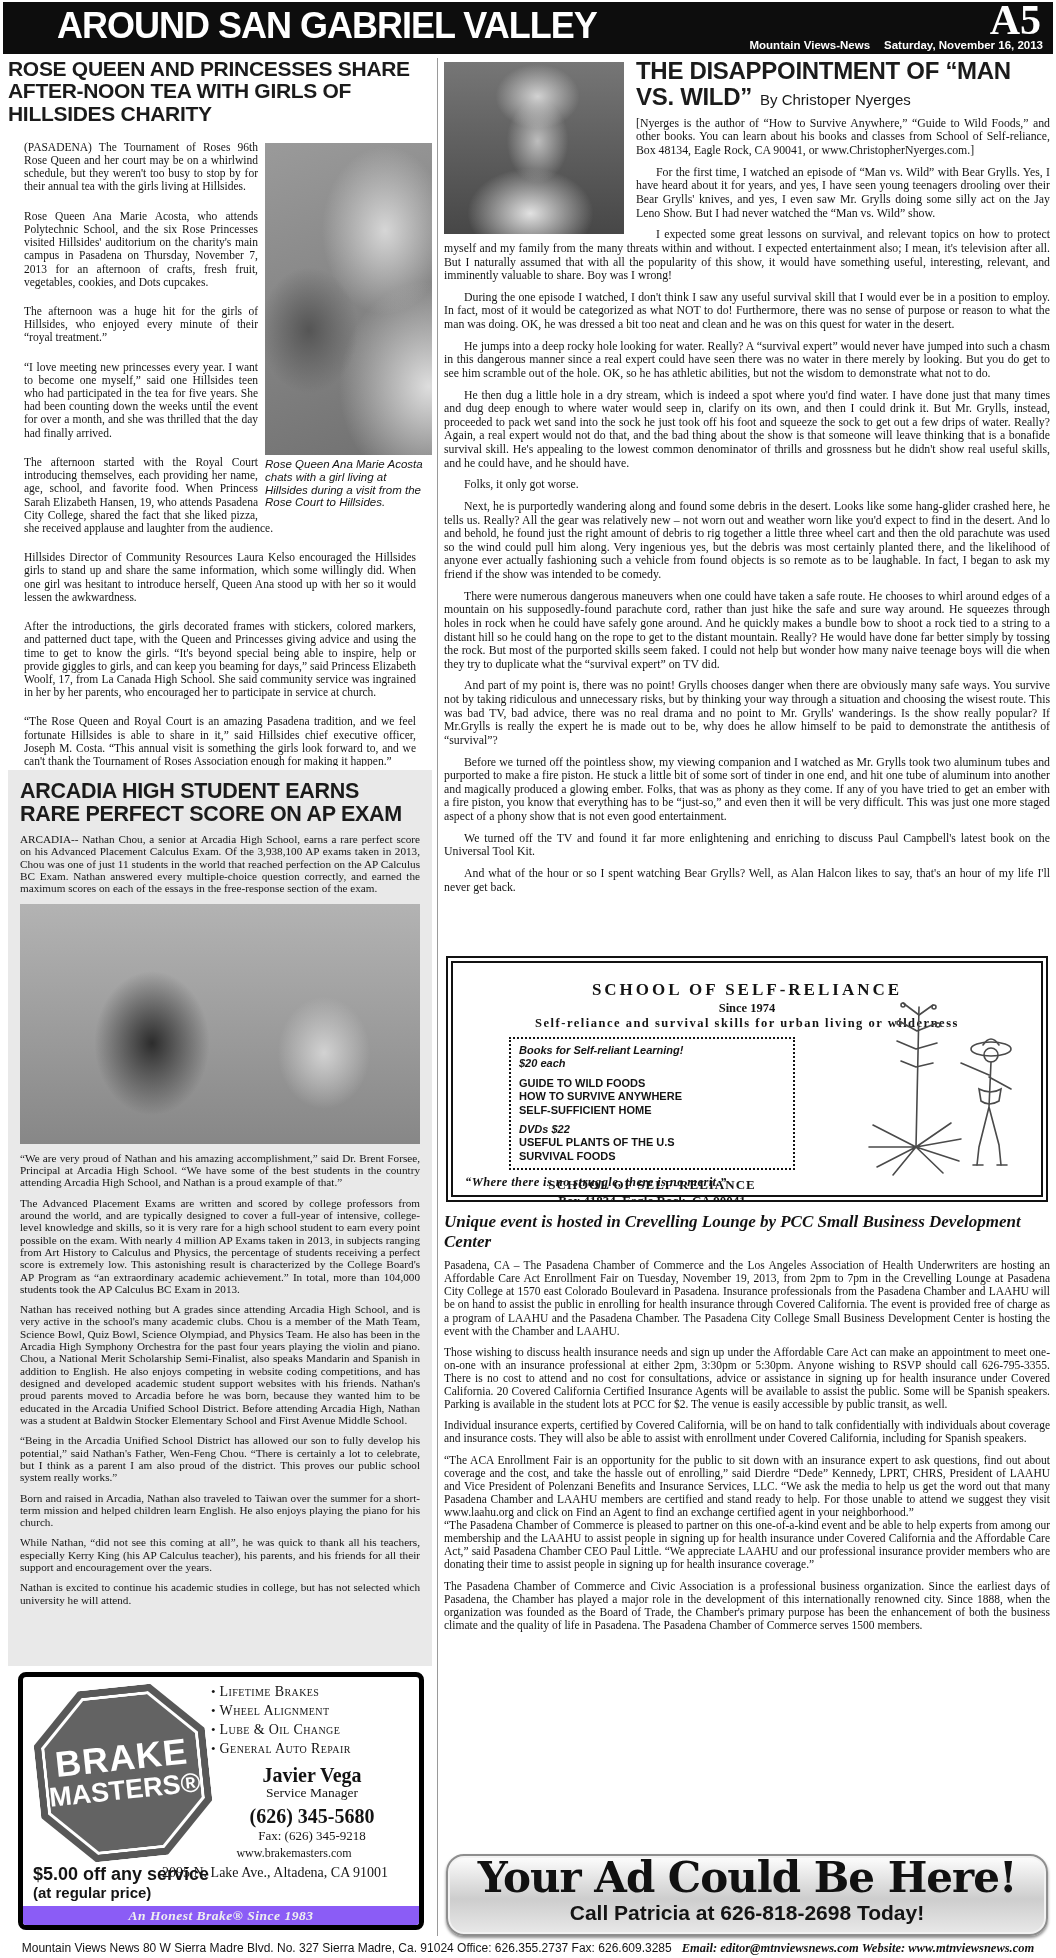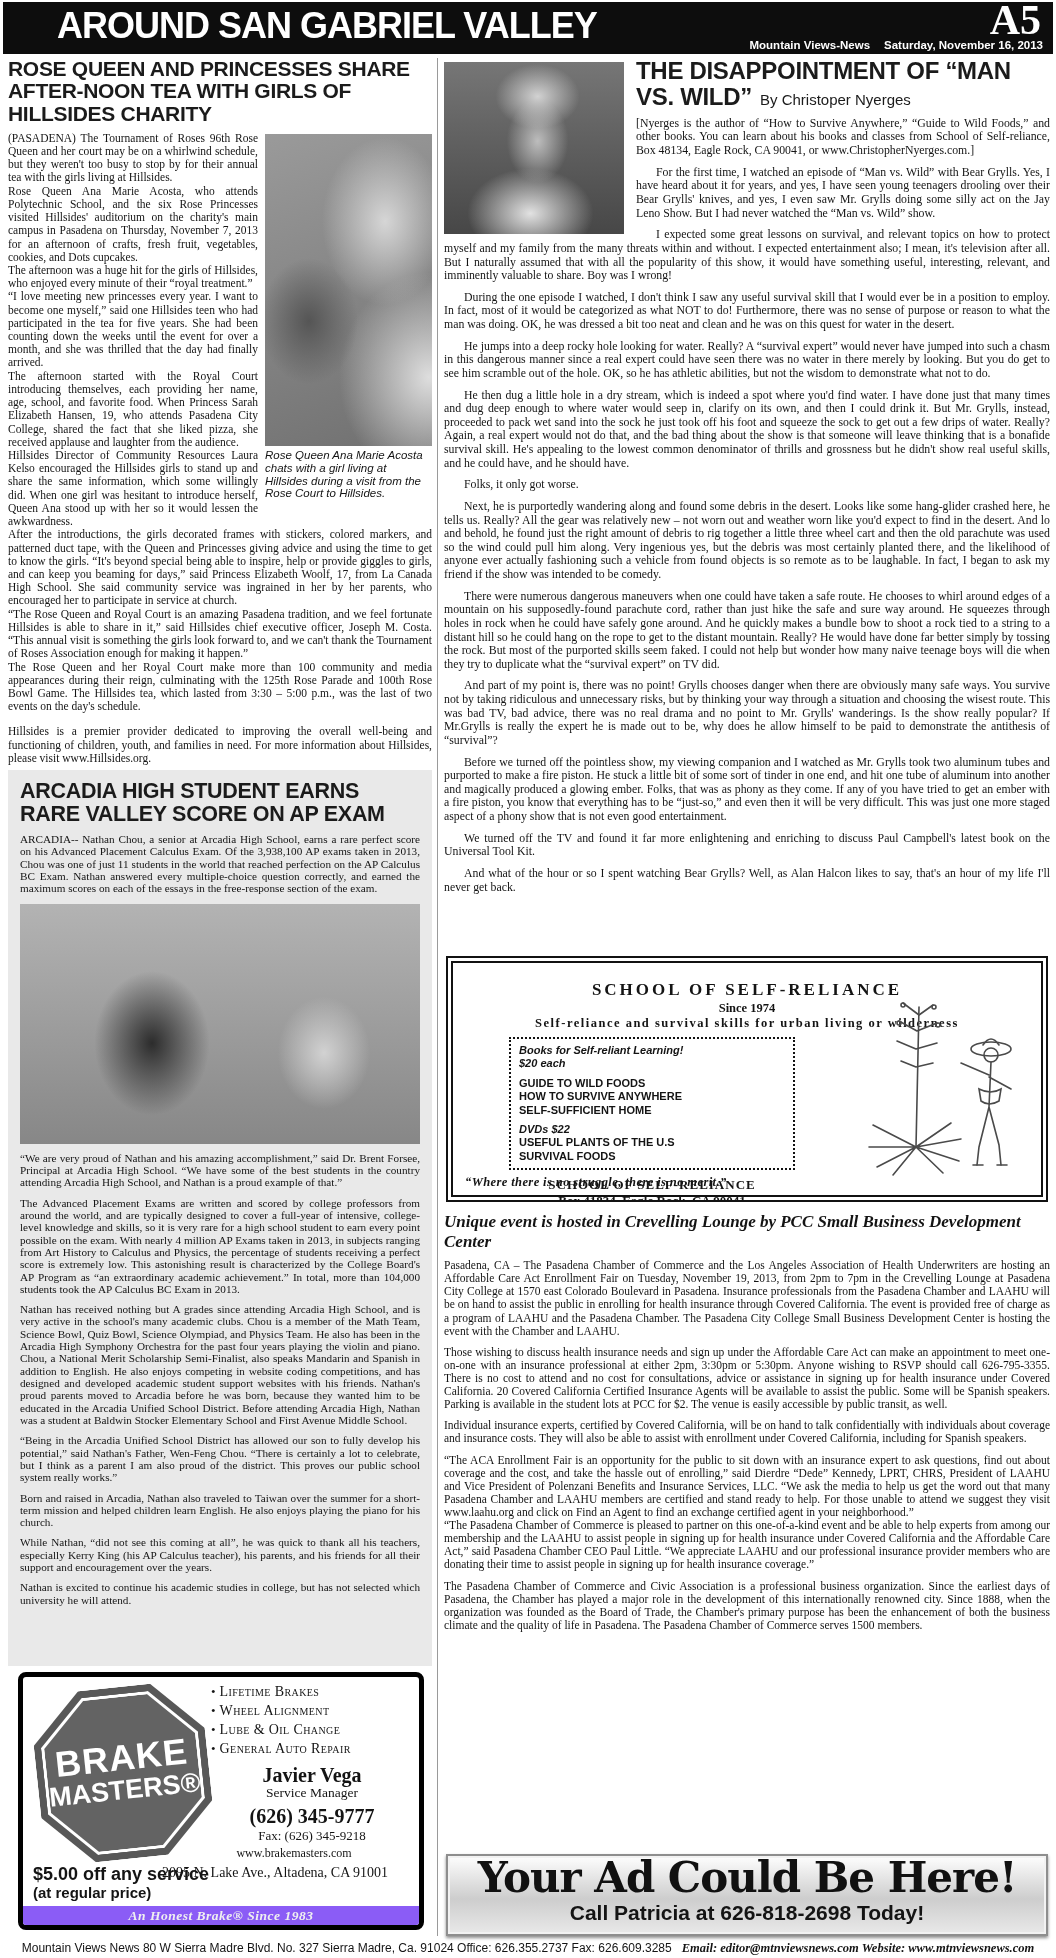--- a/index.html
+++ b/index.html
@@ -30,21 +30,21 @@
  radial-gradient(80px 100px at 33% 58%,#2c2c2c,rgba(0,0,0,0) 72%),
  radial-gradient(66px 80px at 76% 62%,#d2d2d2,rgba(0,0,0,0) 70%),
  linear-gradient(#b3b3b3,#878787)}
 
 .sec-rose{left:8px;top:58px;width:424px;height:708px}
 .head-sans{font-family:"Liberation Sans",sans-serif;font-weight:bold;color:#1b1b1b;letter-spacing:-0.3px}
 .rose-head{font-size:21px;line-height:1.06}
 .rose-body{margin-top:7px;font-size:11.5px;line-height:1.15;text-align:justify}
 .rose-float{float:right;width:167px;margin:2px 0 3px 7px}
 .caption{font-family:"Liberation Sans",sans-serif;font-style:italic;font-size:11.5px;line-height:1.12;margin-top:3px;text-align:left}
-.rose-body p{margin:0}
+.rose-body p{margin:16px}
 .rose-body p.gap{margin-top:12px}
 
 .sec-arcadia{left:8px;top:770px;width:424px;height:896px;background:#e9e9e9;padding:10px 12px}
 .arc-head{font-size:21.5px;line-height:1.05}
 .sec-arcadia p{font-size:11.2px;line-height:1.1;text-align:justify;margin:8px 0 0}
 .sec-arcadia .photo-arcadia{margin:9px 0 0}
 
 .sec-brake{left:18px;top:1672px;width:406px;height:258px;border:5px solid #000;border-radius:8px;background:#fff}
 .oct{position:absolute;left:14px;top:10px;width:172px;height:172px;clip-path:polygon(29% 0,71% 0,100% 29%,100% 71%,71% 100%,29% 100%,0 71%,0 29%);background:#585858;transform:rotate(-6deg)}
 .oct-mid{position:absolute;inset:7px;clip-path:polygon(29% 0,71% 0,100% 29%,100% 71%,71% 100%,29% 100%,0 71%,0 29%);background:#fff}
@@ -83,21 +83,21 @@
 .sra-addr .a1{letter-spacing:1px}
 .sra-quote{position:absolute;left:12px;bottom:5px;font-weight:bold;font-style:italic;font-size:12.5px;letter-spacing:.4px}
 .sra-art{position:absolute;right:8px;top:34px;width:200px;height:192px}
 
 .sec-chamber{left:444px;top:1208px;width:606px;height:640px}
 .cham-head{font-size:21.5px;line-height:1.07}
 .cham-sub{font-style:italic;font-weight:bold;font-size:17px;line-height:1.15;margin-top:4px}
 .sec-chamber p{font-size:11.5px;line-height:1.14;text-align:justify;margin:8px 0 0}
 .sec-chamber p.tight{margin-top:0}
 
-.sec-yourad{left:446px;top:1854px;width:602px;height:82px;border:2px solid #8e8e8e;border-radius:0;background:linear-gradient(#fefefe,#cdcdcd 55%,#e9e9e9);box-shadow:0 2px 3px rgba(0,0,0,.45),inset 0 0 0 2px #f2f2f2;text-align:center}
+.sec-yourad{left:446px;top:1854px;width:602px;height:82px;border:2px solid #8e8e8e;border-radius:18px;background:linear-gradient(#fefefe,#cdcdcd 55%,#e9e9e9);box-shadow:0 2px 3px rgba(0,0,0,.45),inset 0 0 0 2px #f2f2f2;text-align:center}
 .ya-big{font-family:"DejaVu Serif",serif;font-weight:bold;font-size:42px;line-height:1.05;letter-spacing:-1px;color:#111}
 .ya-small{font-family:"Liberation Sans",sans-serif;font-weight:bold;font-size:21px;margin-top:1px}
 
 .footer{position:absolute;left:0;right:0;top:1938px;height:20px;display:flex;justify-content:center;align-items:center;gap:10px;white-space:nowrap}
 .ft1{font-family:"Liberation Sans",sans-serif;font-size:12px}
 .ft2{font-weight:bold;font-style:italic;font-size:12.5px}
 </style>
 </head>
 <body>
 
@@ -123,21 +123,21 @@
     <p>The afternoon started with the Royal Court introducing themselves, each providing her name, age, school, and favorite food.  When Princess Sarah Elizabeth Hansen, 19, who attends Pasadena City College, shared the fact that she liked pizza, she received applause and laughter from the audience.</p>
     <p>Hillsides Director of Community Resources Laura Kelso encouraged the Hillsides girls to stand up and share the same information, which some willingly did.  When one girl was hesitant to introduce herself, Queen Ana stood up with her so it would lessen the awkwardness.</p>
     <p>After the introductions, the girls decorated frames with stickers, colored markers, and patterned duct tape, with the Queen and Princesses giving advice and using the time to get to know the girls.  “It's beyond special being able to inspire, help or provide giggles to girls, and can keep you beaming for days,” said Princess Elizabeth Woolf, 17, from La Canada High School.  She said community service was ingrained in her by her parents, who encouraged her to participate in service at church.</p>
     <p>“The Rose Queen and Royal Court is an amazing Pasadena tradition, and we feel fortunate Hillsides is able to share in it,” said Hillsides chief executive officer, Joseph M. Costa. “This annual visit is something the girls look forward to, and we can't thank the Tournament of Roses Association enough for making it happen.”</p>
     <p>The Rose Queen and her Royal Court make more than 100 community and media appearances during their reign, culminating with the 125th Rose Parade and 100th Rose Bowl Game.  The Hillsides tea, which lasted from 3:30 – 5:00 p.m., was the last of two events on the day's schedule.</p>
     <p class="gap">Hillsides is a premier provider dedicated to improving the overall well-being and functioning of children, youth, and families in need.   For more information about Hillsides, please visit www.Hillsides.org.</p>
   </div>
 </div>
 
 <div class="sec sec-arcadia">
-  <h2 class="head-sans arc-head">ARCADIA HIGH STUDENT EARNS RARE VALLEY SCORE ON AP EXAM</h2>
+  <h2 class="head-sans arc-head">ARCADIA HIGH STUDENT EARNS RARE PERFECT SCORE ON AP EXAM</h2>
   <p>ARCADIA-- Nathan Chou, a senior at Arcadia High School, earns a rare perfect score on his Advanced Placement Calculus Exam. Of the 3,938,100 AP exams taken in 2013, Chou was one of just 11 students in the world that reached perfection on the AP Calculus BC Exam. Nathan answered every multiple-choice question correctly, and earned the maximum scores on each of the essays in the free-response section of the exam.</p>
   <div class="photo photo-arcadia"></div>
   <p>“We are very proud of Nathan and his amazing accomplishment,” said Dr. Brent Forsee, Principal at Arcadia High School.  “We have some of the best students in the country attending Arcadia High School, and Nathan is a proud example of that.”</p>
   <p>The Advanced Placement Exams are written and scored by college professors from around the world, and are typically designed to cover a full-year of intensive, college-level knowledge and skills, so it is very rare for a high school student to earn every point possible on the exam. With nearly 4 million AP Exams taken in 2013, in subjects ranging from Art History to Calculus and Physics, the percentage of students receiving a perfect score is extremely low. This astonishing result is characterized by the College Board's AP Program as “an extraordinary academic achievement.” In total, more than 104,000 students took the AP Calculus BC Exam in 2013.</p>
   <p>Nathan has received nothing but A grades since attending Arcadia High School, and is very active in the school's many academic clubs. Chou is a member of the Math Team, Science Bowl, Quiz Bowl, Science Olympiad, and Physics Team. He also has been in the Arcadia High Symphony Orchestra for the past four years playing the violin and piano. Chou, a National Merit Scholarship Semi-Finalist, also speaks Mandarin and Spanish in addition to English. He also enjoys competing in website coding competitions, and has designed and developed academic student support websites with his friends. Nathan's proud parents moved to Arcadia before he was born, because they wanted him to be educated in the Arcadia Unified School District. Before attending Arcadia High, Nathan was a student at Baldwin Stocker Elementary School and First Avenue Middle School.</p>
   <p>“Being in the Arcadia Unified School District has allowed our son to fully develop his potential,” said Nathan's Father, Wen-Feng Chou. “There is certainly a lot to celebrate, but I think as a parent I am also proud of the district. This proves our public school system really works.”</p>
   <p>Born and raised in Arcadia, Nathan also traveled to Taiwan over the summer for a short-term mission and helped children learn English. He also enjoys playing the piano for his church.</p>
   <p>While Nathan, “did not see this coming at all”, he was quick to thank all his teachers, especially Kerry King (his AP Calculus teacher), his parents, and his friends for all their support and encouragement over the years.</p>
   <p>Nathan is excited to continue his academic studies in college, but has not selected which university he will attend.</p>
 </div>
@@ -152,21 +152,21 @@
   </div>
   <div class="brk-right">
     <div class="brk-bullets">
       <div>Lifetime Brakes</div>
       <div>Wheel Alignment</div>
       <div>Lube &amp; Oil Change</div>
       <div>General Auto Repair</div>
     </div>
     <div class="brk-name">Javier Vega</div>
     <div class="brk-mgr">Service Manager</div>
-    <div class="brk-phone">(626) 345-9777</div>
+    <div class="brk-phone">(626) 345-5680</div>
     <div class="brk-fax">Fax: (626) 345-9218</div>
   </div>
   <div class="brk-web">www.brakemasters.com</div>
   <div class="brk-addr">2095 N. Lake Ave., Altadena, CA 91001</div>
   <div class="brk-coupon">
     <div>$5.00 off any service</div>
     <div class="l2">(at regular price)</div>
   </div>
   <div class="brk-strip">An Honest Brake® Since 1983</div>
 </div>

